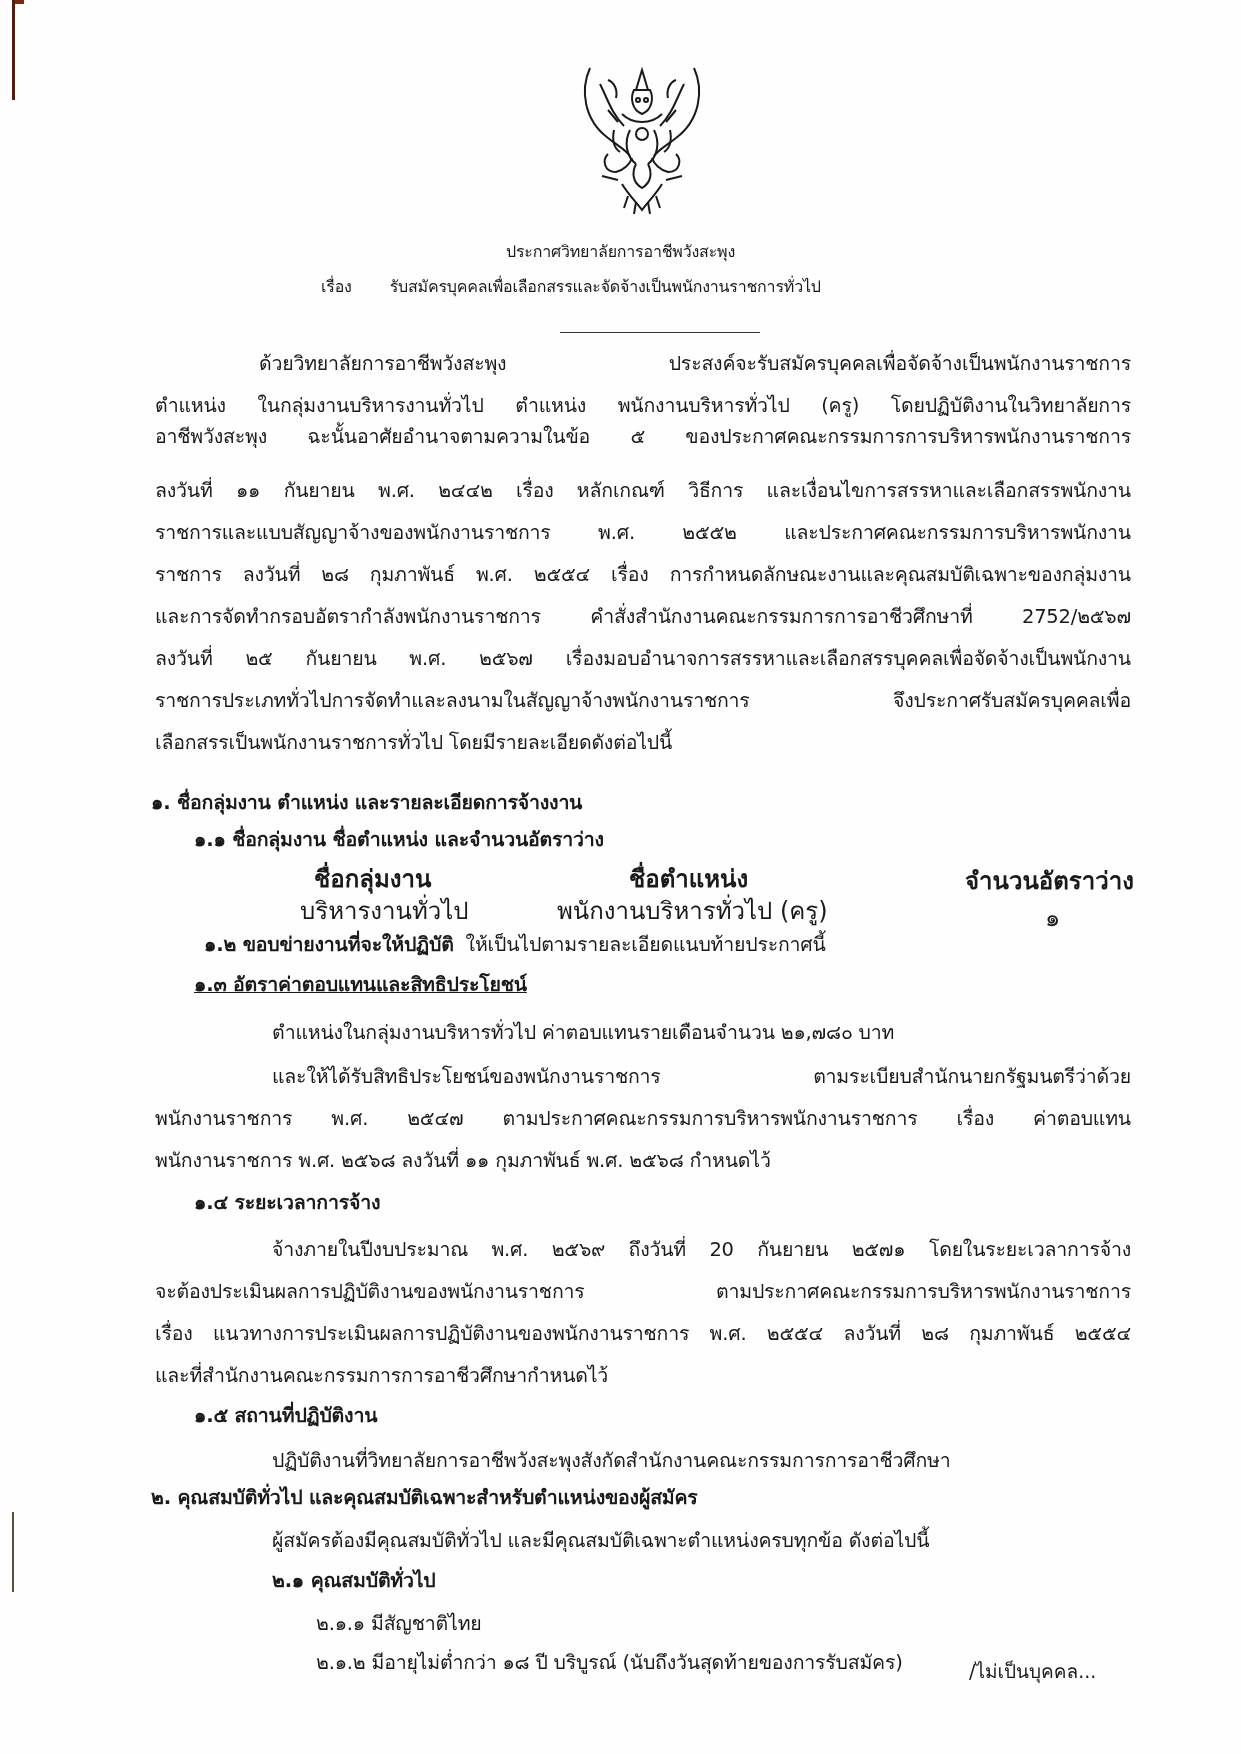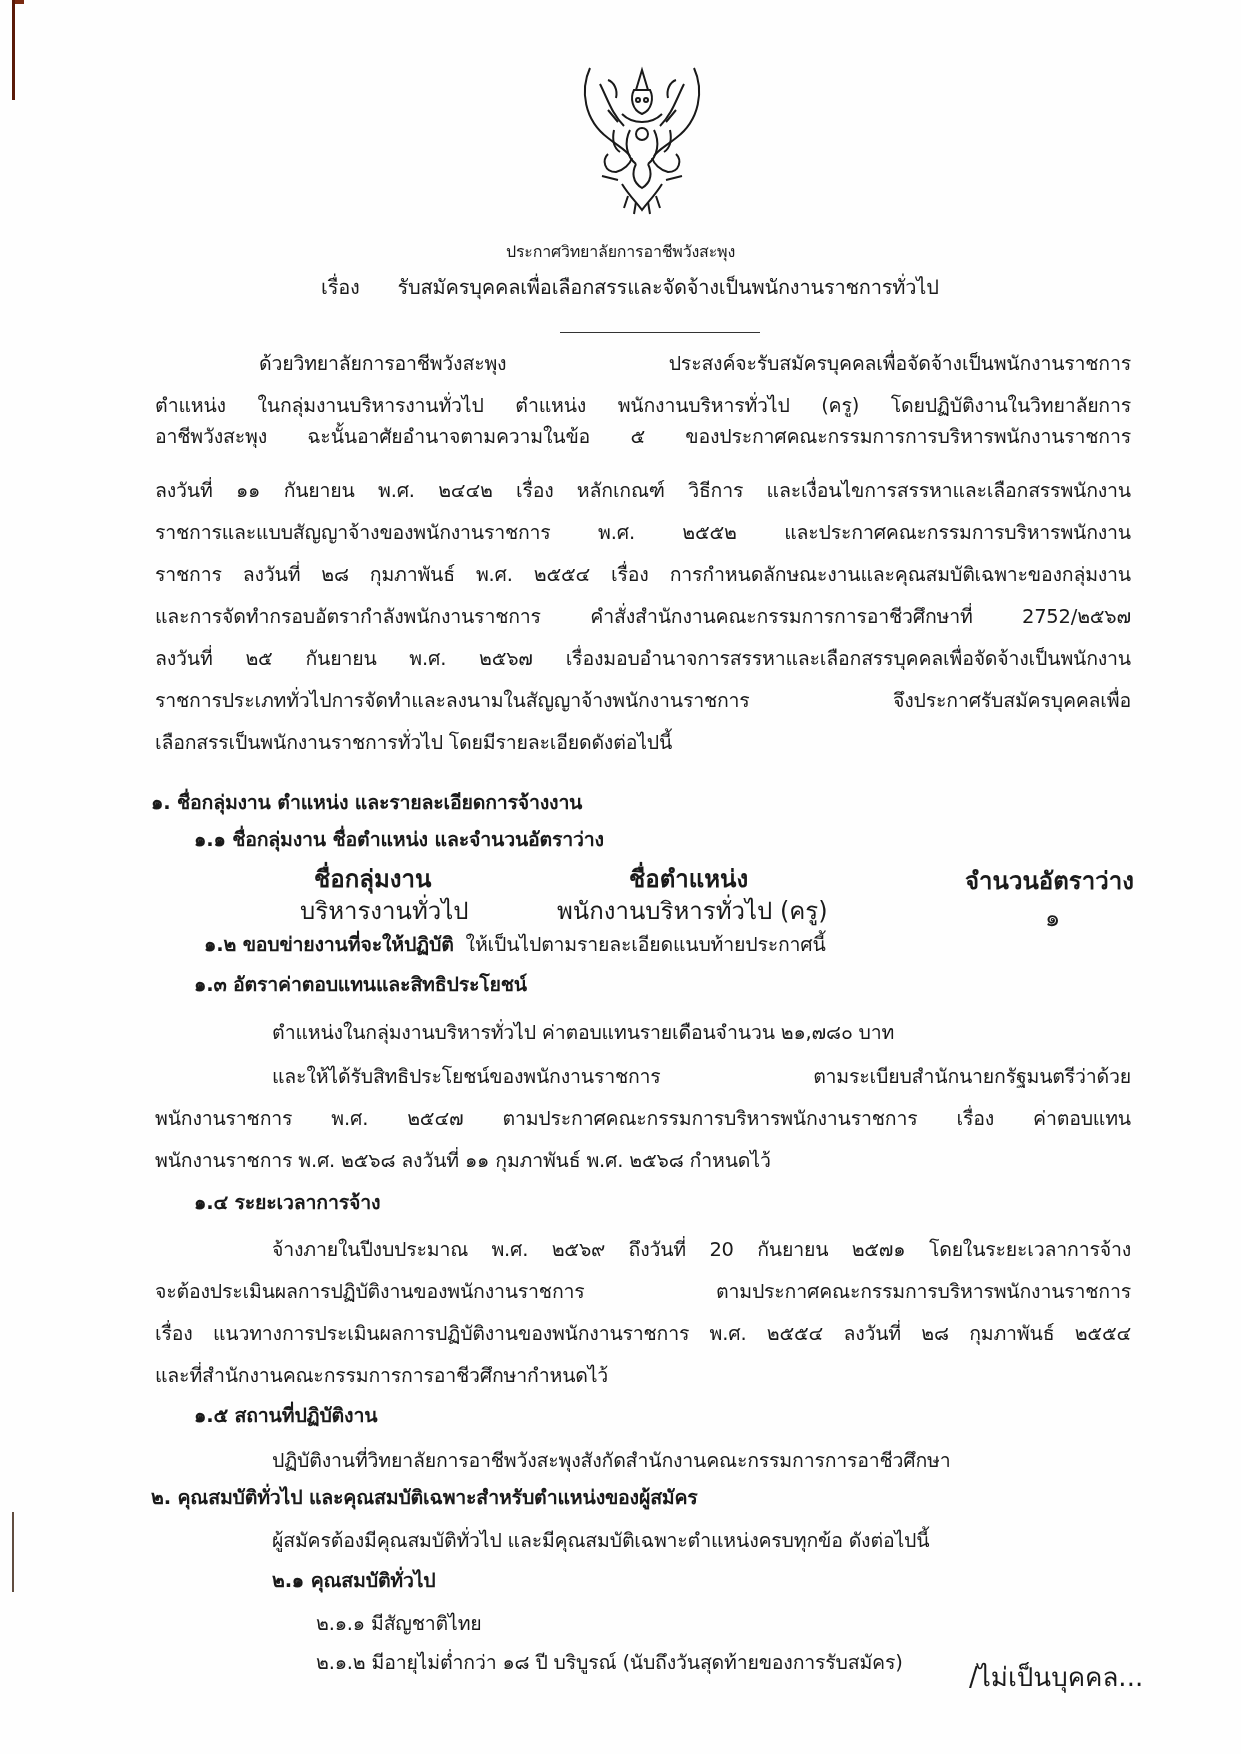--- a/index.html
+++ b/index.html
@@ -7,27 +7,27 @@
     width: 1241px; height: 1754px; background: #fefefe; position: relative; overflow: hidden;
     font-family: "DejaVu Sans", "Liberation Sans", sans-serif; color: #1a1a1a;
   }
   .edge-left { position: absolute; left: 12px; top: 0; width: 3px; height: 100px; background: #5a1a08; }
   .edge-left-tab { position: absolute; left: 12px; top: 0; width: 12px; height: 4px; background: #7a2a10; }
   .edge-left-bottom { position: absolute; left: 12px; top: 1512px; width: 2px; height: 80px; background: #3a2010; opacity: .8; }
   .garuda { position: absolute; left: 578px; top: 60px; width: 128px; height: 158px; }
   .line { position: absolute; white-space: nowrap; font-size: 19.5px; line-height: 26px; letter-spacing: -0.2px; }
   .b { font-weight: bold; }
   .title1 { left: 0; width: 1241px; text-align: center; top: 239px; font-size: 16px; }
-  .title2 { top: 274px; left: 321px; font-size: 20px; }
+  .title2 { top: 274px; left: 321px; font-size: 16px; }
   .title2 .subj-label { margin-right: 38px; }
   .rule { position: absolute; left: 560px; top: 332px; width: 200px; height: 1px; background: #333; }
   .para .line { left: 155px; }
   .justify { width: 976px; text-align: justify; text-align-last: justify; }
   .col { position: absolute; font-size: 24px; line-height: 26px; white-space: nowrap; }
-  .pagenext { position: absolute; left: 969px; top: 1656px; font-size: 26px; }
+  .pagenext { position: absolute; left: 969px; top: 1656px; font-size: 19px; }
 </style>
 </head>
 <body>
 
 <div class="edge-left-tab"></div>
 <div class="edge-left"></div>
 <div class="edge-left-bottom"></div>
 
 <svg class="garuda" viewBox="0 0 128 158" fill="none" stroke="#1a1a1a" stroke-width="2">
   <path d="M12 8 C2 30 6 60 30 78 C40 86 48 90 52 96"></path>
@@ -80,21 +80,21 @@
   <div class="col b" style="left:629px; top:866px;">ชื่อตำแหน่ง</div>
   <div class="col b" style="left:965px; top:868px;">จำนวนอัตราว่าง</div>
   <div class="col" style="left:300px; top:898px;">บริหารงานทั่วไป</div>
   <div class="col" style="left:557px; top:898px;">พนักงานบริหารทั่วไป (ครู)</div>
   <div class="col" style="left:1045px; top:905px;">๑</div>
 </div>
 
 <div class="line" style="left:204px; top:932px;">
   <span class="b">๑.๒ ขอบข่ายงานที่จะให้ปฏิบัติ</span>&nbsp;&nbsp;<span>ให้เป็นไปตามรายละเอียดแนบท้ายประกาศนี้</span>
 </div>
-<div class="line b" style="left:194px; top:972px;">๑.๓ อัตราค่าตอบแทนและสิทธิประโยชน์</div>
+<div class="line b" style="left:194px; top:972px;text-decoration:underline;">๑.๓ อัตราค่าตอบแทนและสิทธิประโยชน์</div>
 <div class="line" style="left:272px; top:1020px;">ตำแหน่งในกลุ่มงานบริหารทั่วไป ค่าตอบแทนรายเดือนจำนวน  ๒๑,๗๘๐ บาท</div>
 <div class="line" style="left:272px; top:1064px; width:859px; text-align:justify; text-align-last:justify;">และให้ได้รับสิทธิประโยชน์ของพนักงานราชการ ตามระเบียบสำนักนายกรัฐมนตรีว่าด้วย</div>
 <div class="line justify" style="left:155px; top:1106px;">พนักงานราชการ พ.ศ. ๒๕๔๗ ตามประกาศคณะกรรมการบริหารพนักงานราชการ เรื่อง ค่าตอบแทน</div>
 <div class="line" style="left:155px; top:1148px;">พนักงานราชการ พ.ศ. ๒๕๖๘ ลงวันที่ ๑๑ กุมภาพันธ์ พ.ศ. ๒๕๖๘ กำหนดไว้</div>
 
 <div class="line b" style="left:194px; top:1190px;">๑.๔ ระยะเวลาการจ้าง</div>
 <div class="line" style="left:272px; top:1237px; width:859px; text-align:justify; text-align-last:justify;">จ้างภายในปีงบประมาณ พ.ศ. ๒๕๖๙ ถึงวันที่ 20 กันยายน ๒๕๗๑ โดยในระยะเวลาการจ้าง</div>
 <div class="line justify" style="left:155px; top:1279px;">จะต้องประเมินผลการปฏิบัติงานของพนักงานราชการ ตามประกาศคณะกรรมการบริหารพนักงานราชการ</div>
 <div class="line justify" style="left:155px; top:1321px;">เรื่อง แนวทางการประเมินผลการปฏิบัติงานของพนักงานราชการ พ.ศ. ๒๕๕๔ ลงวันที่ ๒๘ กุมภาพันธ์ ๒๕๕๔</div>
 <div class="line" style="left:155px; top:1363px;">และที่สำนักงานคณะกรรมการการอาชีวศึกษากำหนดไว้</div>

